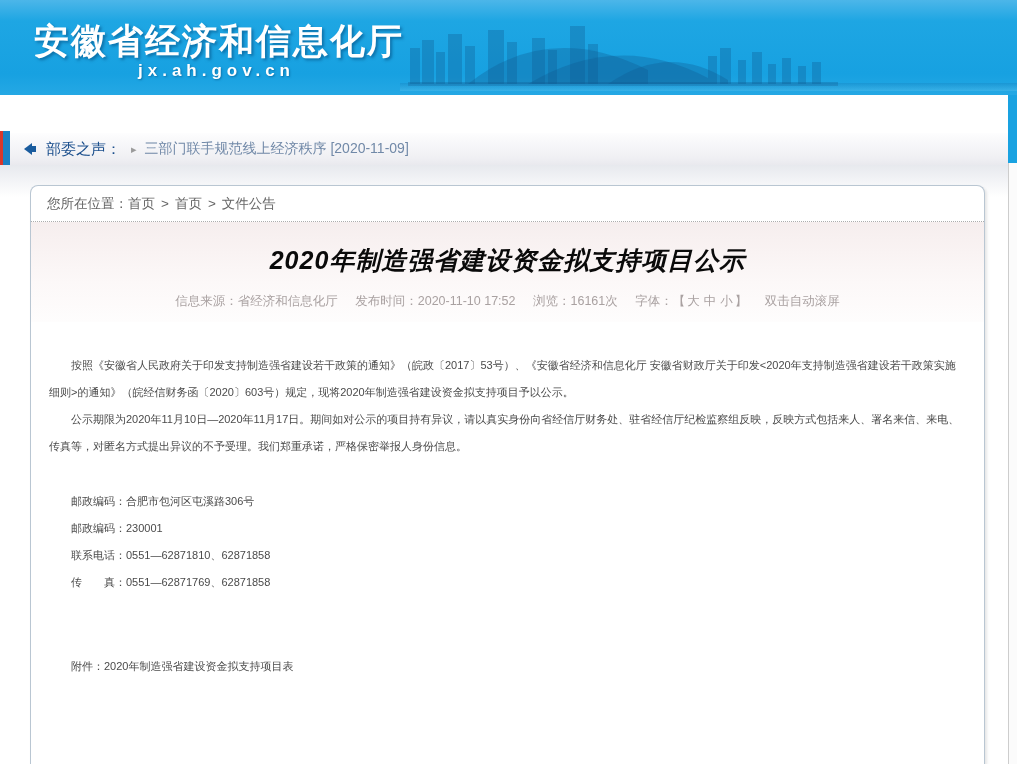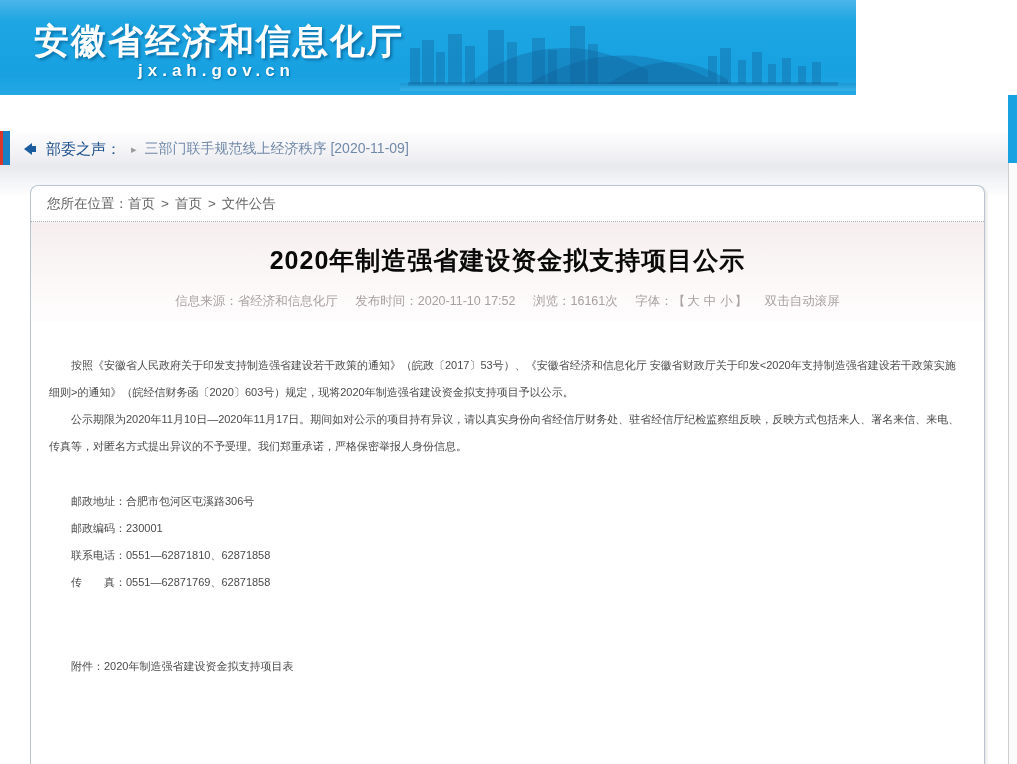--- a/index.html
+++ b/index.html
@@ -1,21 +1,21 @@
 <!DOCTYPE html>
 <html><head>
 <meta charset="utf-8">
 <style>
   * { margin:0; padding:0; box-sizing:border-box; }
   html,body { width:1017px; height:764px; overflow:hidden;
     font-family:"Liberation Sans","DejaVu Sans",sans-serif; background:#fff; }
   .page { position:relative; width:1017px; height:764px; background:#fff; }
 
   
-  .banner { position:absolute; left:0; top:0; width:856px; height:95px;
+  .banner { position:absolute; left:0; top:0; width:1017px; height:95px;
     background:linear-gradient(180deg,#4cb6e9 0%,#1ea6e3 22%,#17a1e1 78%,#25a8e4 100%);
     overflow:hidden; }
   .banner-title { position:absolute; left:34px; top:18px; color:#fff; font-size:35px;
     font-weight:bold; letter-spacing:2px; text-shadow:2px 2px 3px rgba(0,70,120,.55); }
   .banner-url { position:absolute; left:138px; top:61px; color:#fff; font-size:17px;
     font-weight:bold; letter-spacing:5px; text-shadow:1px 1px 2px rgba(0,70,120,.5); }
   .skyline { position:absolute; left:408px; bottom:5px; width:430px; height:78px; }
   .water-band { position:absolute; left:400px; right:0; bottom:4px; height:8px;
     background:linear-gradient(180deg,rgba(10,90,150,.18),rgba(120,210,245,.25)); }
 
@@ -59,21 +59,21 @@
     background:#fff; border:1px solid #b9c6d2; border-bottom:none;
     border-radius:8px 8px 0 0; box-shadow:2px 2px 3px rgba(0,0,0,.10); overflow:hidden; }
   .breadcrumb { padding:9px 16px 8px 16px; font-size:13.5px; color:#666;
     border-bottom:1px dotted #adadad; }
   .breadcrumb a { color:#666; text-decoration:none; cursor:pointer; }
   .crumb-sep { margin:0 6px; }
 
   .article-header { background:linear-gradient(180deg,#f6eeee 0%,#fcf8f8 60%,#fefdfd 100%);
     padding-top:22px; }
   .article-title { text-align:center; color:#0a0a0a; font-size:25px; font-weight:bold;
-    letter-spacing:1px; }
+    letter-spacing:1px;font-style:italic; }
   .article-meta { text-align:center; color:#a9a1a1; font-size:12.5px;
     margin-top:16px; padding-bottom:12px; }
   .article-meta span { margin:0 7px; }
   .article-meta .font-btn { margin:0 2px; cursor:pointer; }
   .article-meta .autoscroll { cursor:pointer; }
 
   .article-body { padding:30px 18px 0 18px; color:#4a4a4a; font-size:11px;
     line-height:27px; }
   .article-body p { text-indent:2em; }
   .contact-block { margin-top:28px; }
@@ -151,21 +151,21 @@
         <span style="margin-right:0;">字体：【</span><span class="font-btn">大</span><span class="font-btn">中</span><span class="font-btn">小</span><span style="margin-left:0;">】</span>
         <span class="autoscroll">双击自动滚屏</span>
       </div>
     </div>
 
     <div class="article-body">
       <p>按照《安徽省人民政府关于印发支持制造强省建设若干政策的通知》（皖政〔2017〕53号）、《安徽省经济和信息化厅 安徽省财政厅关于印发&lt;2020年支持制造强省建设若干政策实施细则&gt;的通知》（皖经信财务函〔2020〕603号）规定，现将2020年制造强省建设资金拟支持项目予以公示。</p>
       <p>公示期限为2020年11月10日—2020年11月17日。期间如对公示的项目持有异议，请以真实身份向省经信厅财务处、驻省经信厅纪检监察组反映，反映方式包括来人、署名来信、来电、传真等，对匿名方式提出异议的不予受理。我们郑重承诺，严格保密举报人身份信息。</p>
 
       <div class="contact-block">
-        <div class="contact-line">邮政地址：合肥市包河区屯溪路306号</div>
+        <div class="contact-line">邮政编码：合肥市包河区屯溪路306号</div>
         <div class="contact-line">邮政编码：230001</div>
         <div class="contact-line">联系电话：0551—62871810、62871858</div>
         <div class="contact-line">传　　真：0551—62871769、62871858</div>
       </div>
 
       <div class="attachment-line">
         <span>附件：</span><span class="att-name">2020年制造强省建设资金拟支持项目表</span>
       </div>
 
     </div>

